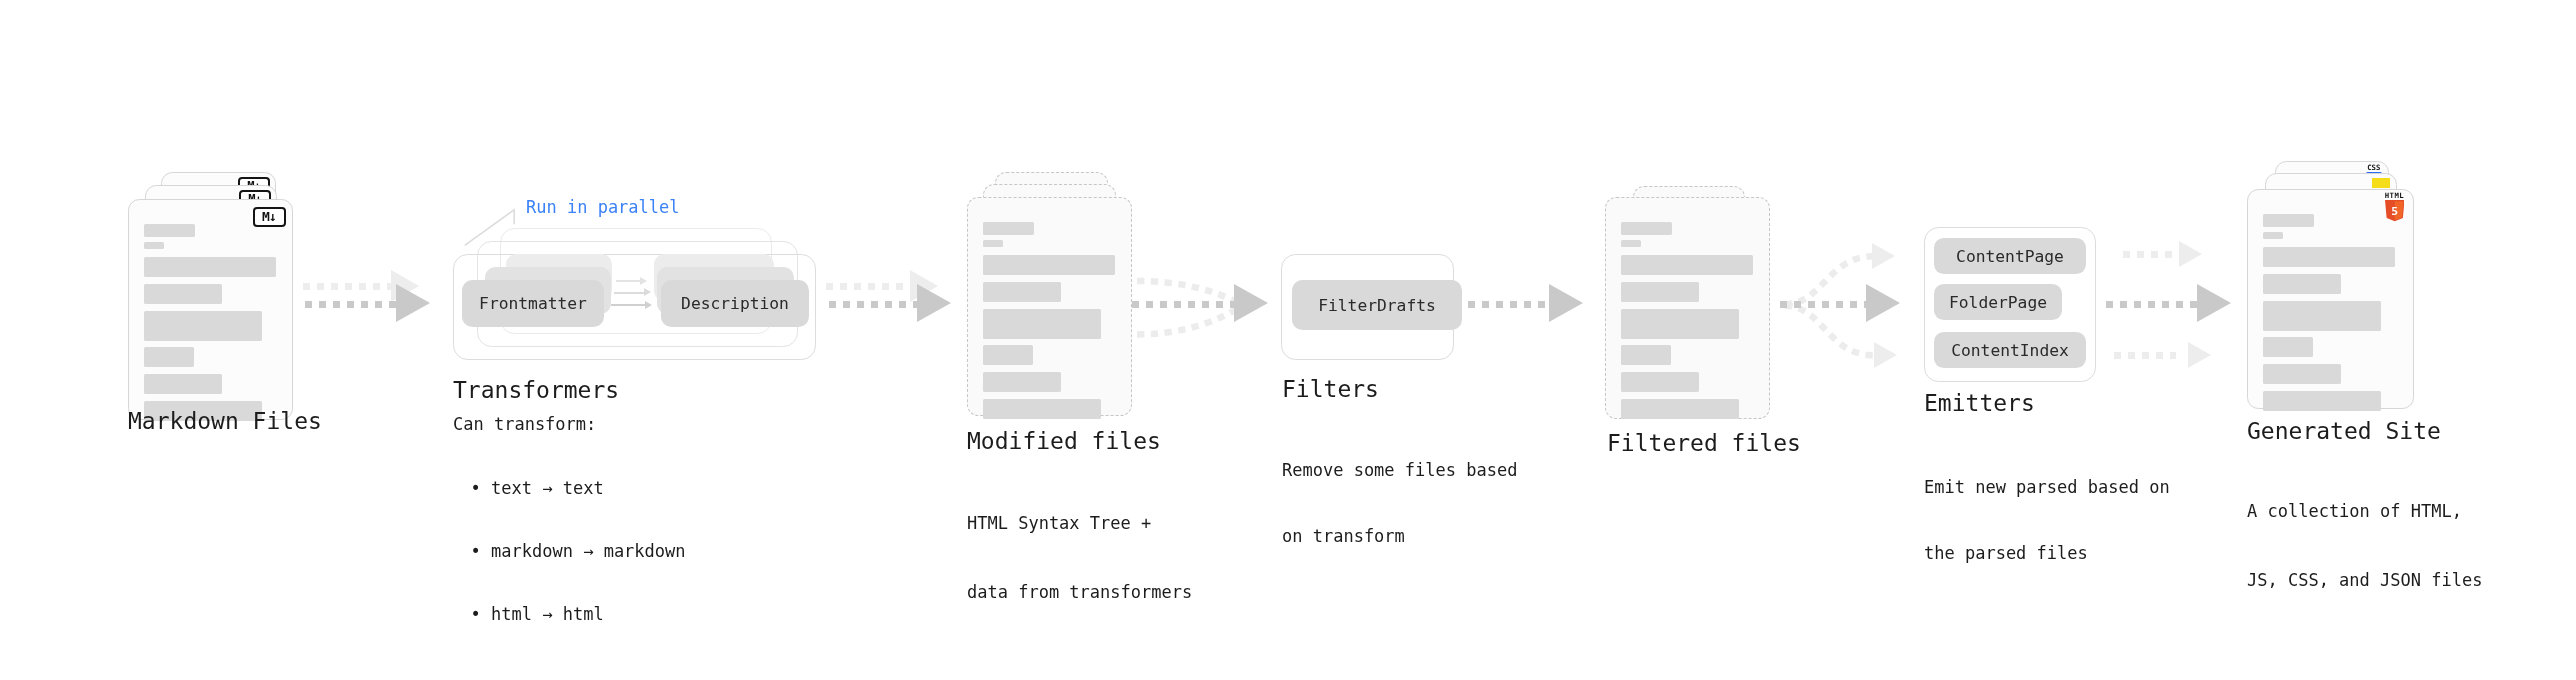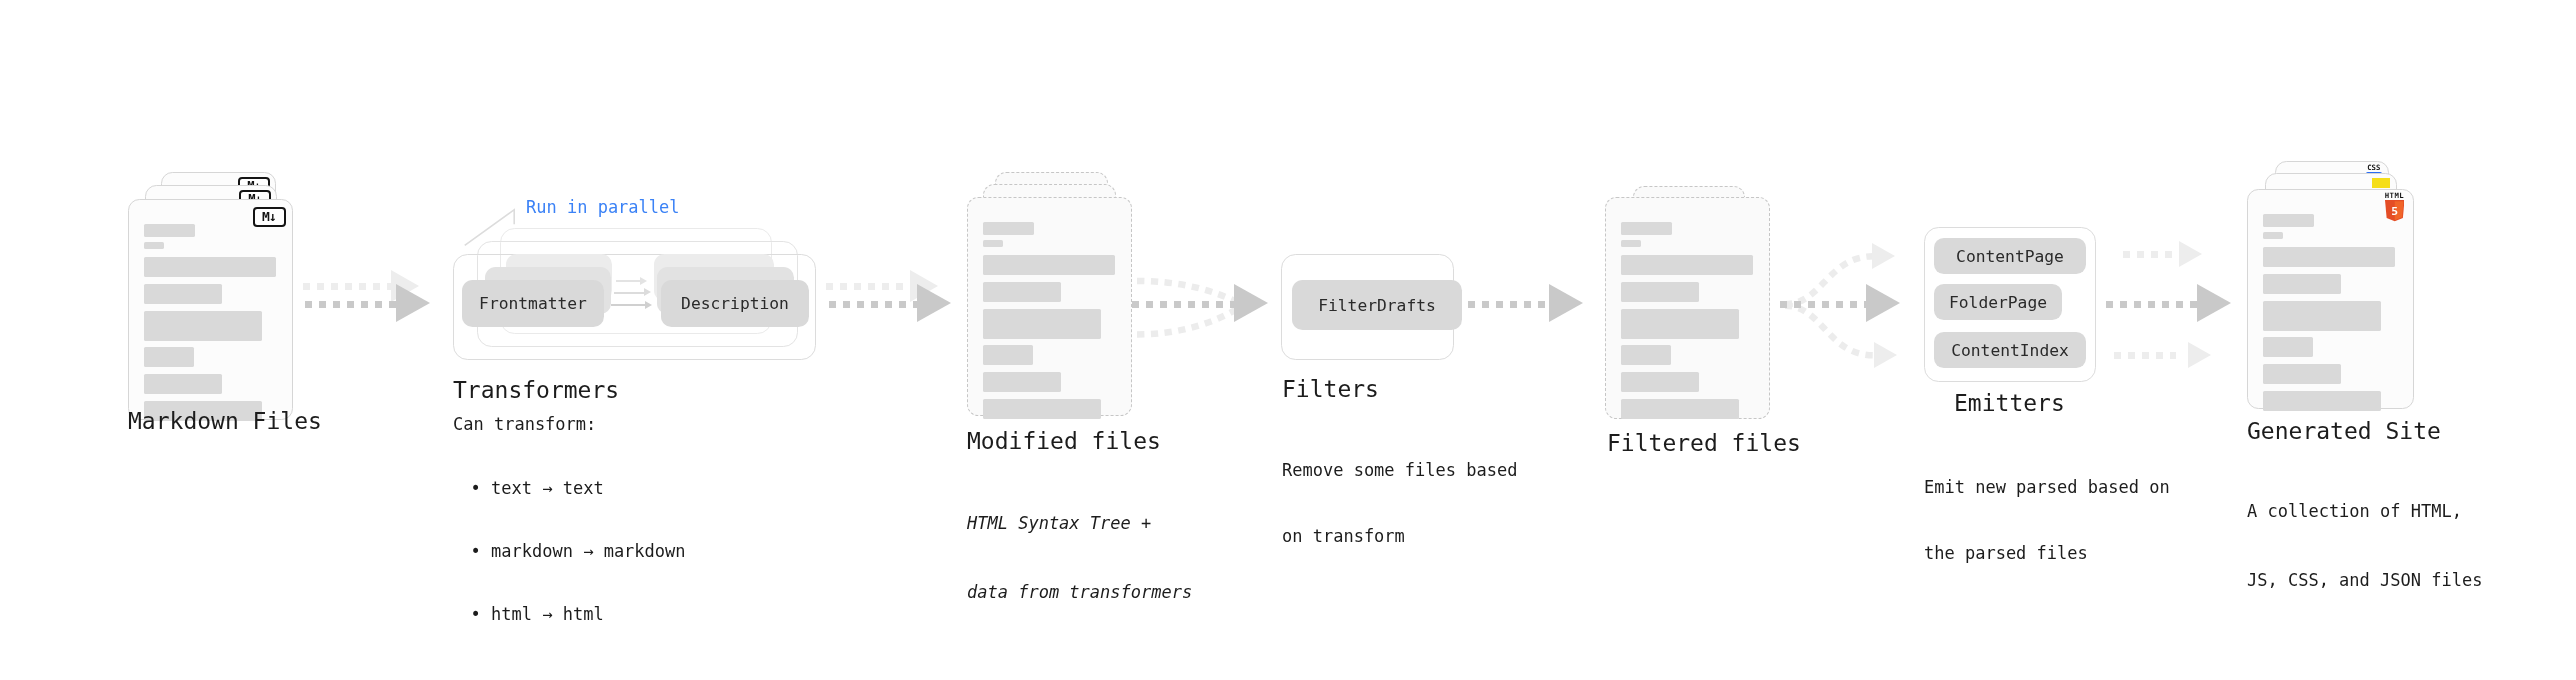--- a/index.html
+++ b/index.html
@@ -178,21 +178,21 @@
           <i></i>
           <i></i>
           <i></i>
           <i></i>
           <i></i>
           <i></i>
           <i></i>
       </div>
     </div>
     <div class="t" style="left:967px;top:427px;">Modified files</div>
-    <div class="b" style="left:967px;top:466px;font-style:italic;">
+    <div class="b" style="left:967px;top:466px;">
       <span>HTML Syntax Tree +</span>
       <span>data from transformers</span>
     </div>
   </div>
 
   <div>
     <svg class="lsvg" style="left:1130px;top:268px;" width="163" height="81" viewBox="0 0 200 100">
       <path d="M 8 16 Q 80 16 136 44" fill="none" stroke="#ececec" stroke-width="8" stroke-dasharray="9 8"></path>
       <path d="M 8 82 Q 80 82 136 48" fill="none" stroke="#ececec" stroke-width="8" stroke-dasharray="9 8"></path>
     </svg>
@@ -241,21 +241,21 @@
     <div class="dl" style="left:1780px;top:301px;width:86px;"></div>
     <div class="head dark" style="left:1866px;top:284px;"></div>
     <div class="head small" style="left:1874px;top:342px;"></div>
   </div>
 
   <div>
     <div class="frame" style="left:1924px;top:227px;width:172px;height:155px;"></div>
     <div class="pill" style="left:1934px;top:238px;width:152px;height:36px;border-radius:9.8px;">ContentPage</div>
     <div class="pill" style="left:1934px;top:284px;width:128px;height:36px;border-radius:9.8px;">FolderPage</div>
     <div class="pill" style="left:1934px;top:332px;width:152px;height:36px;border-radius:9.8px;">ContentIndex</div>
-    <div class="t" style="left:1924px;top:389px;margin-left:30px;">Emitters</div>
+    <div class="t" style="left:1924px;top:389px;">Emitters</div>
     <div class="b" style="left:1924px;top:432px;line-height:22px;">
       <span>Emit new parsed based on</span>
       <span>the parsed files</span>
     </div>
   </div>
 
   <div>
     <div class="dl light" style="left:2123px;top:251px;width:57px;"></div>
     <div class="head small" style="left:2179px;top:241px;"></div>
     <div class="dl" style="left:2106px;top:301px;width:91px;"></div>

